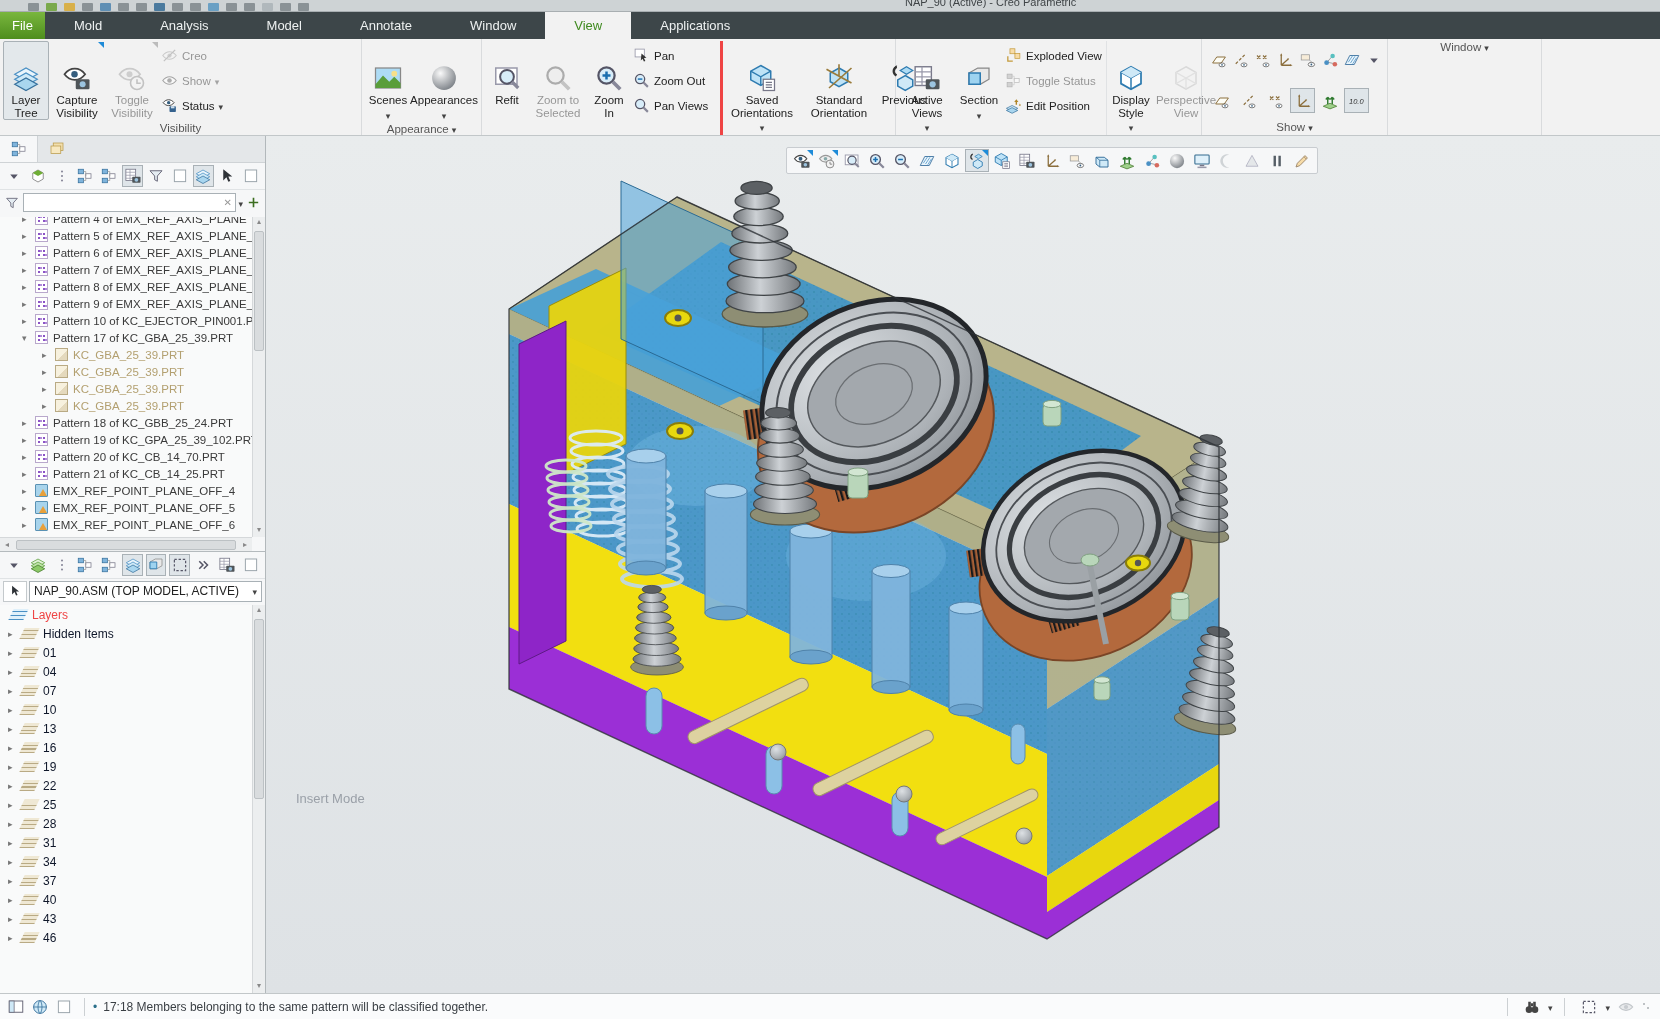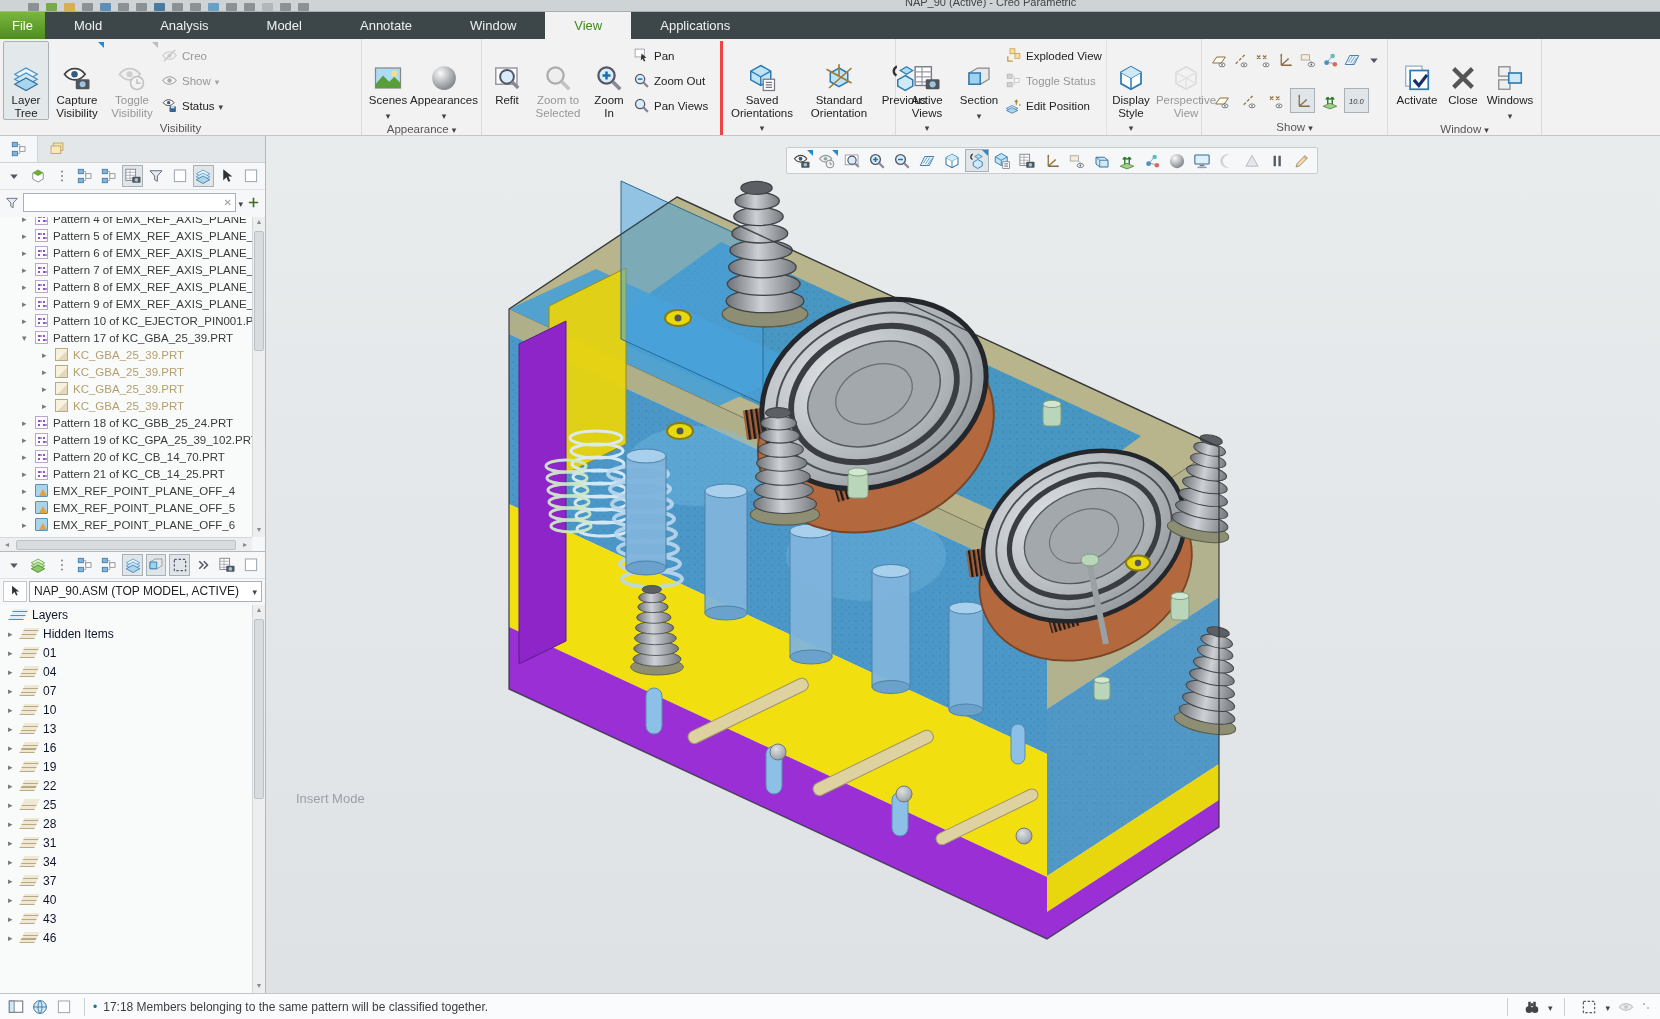--- a/index.html
+++ b/index.html
@@ -87,21 +87,21 @@
 .varrow.u::before{content:"▴"}.varrow.dn::before{content:"▾"}
 
 
 .layers-pane{position:absolute;top:415px;left:0;right:0;bottom:0;border-top:1px solid #b4babd;background:#f6f7f8}
 .pcombo{height:24px;display:flex;align-items:center;gap:2px;padding:0 3px}
 .pcombo .pick{width:24px;height:21px;border:1px solid #c4c9cc;background:#fff;display:flex;align-items:center;justify-content:center}
 .pick svg{width:14px;height:14px}
 .combo{flex:1;height:21px;border:1px solid #a9b1b6;background:#fff;display:flex;align-items:center;padding:0 4px;font-size:12px;color:#222;justify-content:space-between}
 .llist{position:absolute;top:53px;bottom:0;left:0;right:13px;overflow:hidden;background:#f9fafa}
 .lrow{height:19px;display:flex;align-items:center;font-size:12px;color:#0f172a;white-space:nowrap}
-.lrow.root{color:#0f172a}
+.lrow.root{color:#ef4444}
 .lsp{flex:none;width:8px}
 .lico{flex:none;width:15px;height:11px;margin:0 6px 0 3px;transform:skewX(-26deg);
  background:linear-gradient(#efe8d4 0 2.5px,#b9aa84 2.5px 3.5px,#efe8d4 3.5px 6.5px,#b9aa84 6.5px 7.5px,#efe8d4 7.5px 10px,#b9aa84 10px 11px)}
 .lico.blue{background:linear-gradient(#dff0fa 0 2.5px,#4a90c4 2.5px 3.5px,#dff0fa 3.5px 6.5px,#4a90c4 6.5px 7.5px,#dff0fa 7.5px 10px,#4a90c4 10px 11px)}
 .vscroll2{position:absolute;top:53px;bottom:0;right:0;width:13px;background:#eceeef;border-left:1px solid #d5d8da}
 
 
 .gtoolbar{position:absolute;left:520px;top:11px;height:27px;display:flex;align-items:center;gap:1px;background:rgba(246,248,249,.94);border:1px solid #c8ccd0;border-radius:2px;padding:1px 3px}
 .gtoolbar .sbtn{width:24px;height:23px}
 .insert-mode{position:absolute;left:30px;top:655px;font-size:13px;color:#9aa0a8}
@@ -710,41 +710,20 @@
             </span>
           </div>
       </div>
       <div class="rlabel">
           <span>Show</span>
           <span class="caret"></span>
         </div>
     </div>
 
     <div class="rgroup" style="width:154px">
-      <div class="rbody">
-        <div class="rbig" style="width:52px">
-            <svg class="use" viewBox="0 0 24 24">
-              <use href="#activate"></use>
-            </svg>
-            <span class="bl">Activate</span>
-          </div>
-        <div class="rbig" style="width:40px">
-            <svg class="use" viewBox="0 0 24 24">
-              <use href="#closex"></use>
-            </svg>
-            <span class="bl">Close</span>
-          </div>
-        <div class="rbig" style="width:54px">
-            <svg class="use" viewBox="0 0 24 24">
-              <use href="#wintiles"></use>
-            </svg>
-            <span class="bl">Windows</span>
-            <span class="caret"></span>
-          </div>
-      </div>
       <div class="rlabel">
           <span>Window</span>
           <span class="caret"></span>
         </div>
     </div>
     <div class="rgroup" style="flex:1;border-right:none"></div>
   </div>
 
   <div class="main">
 

